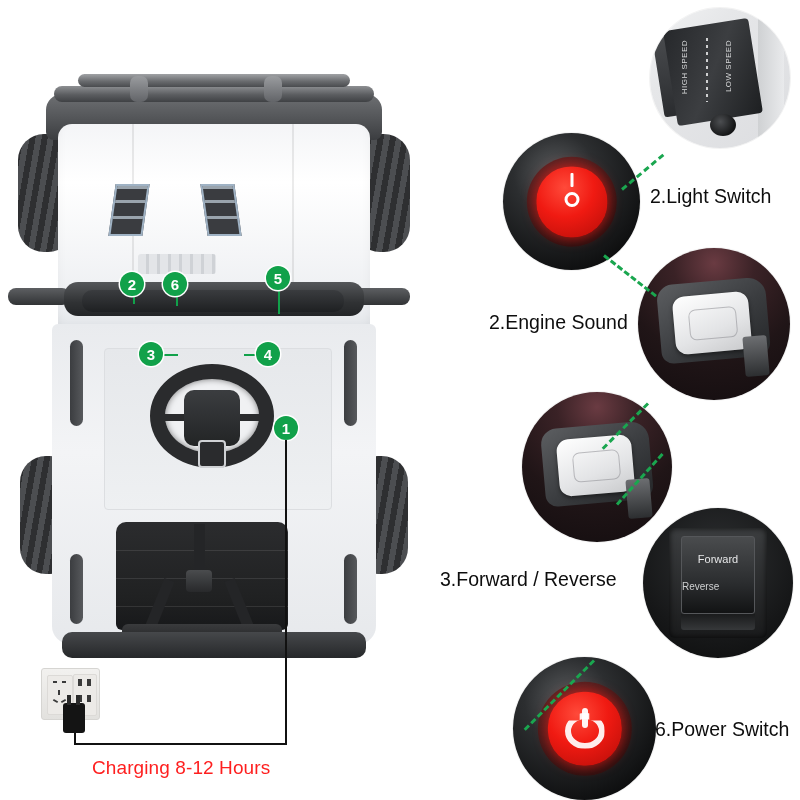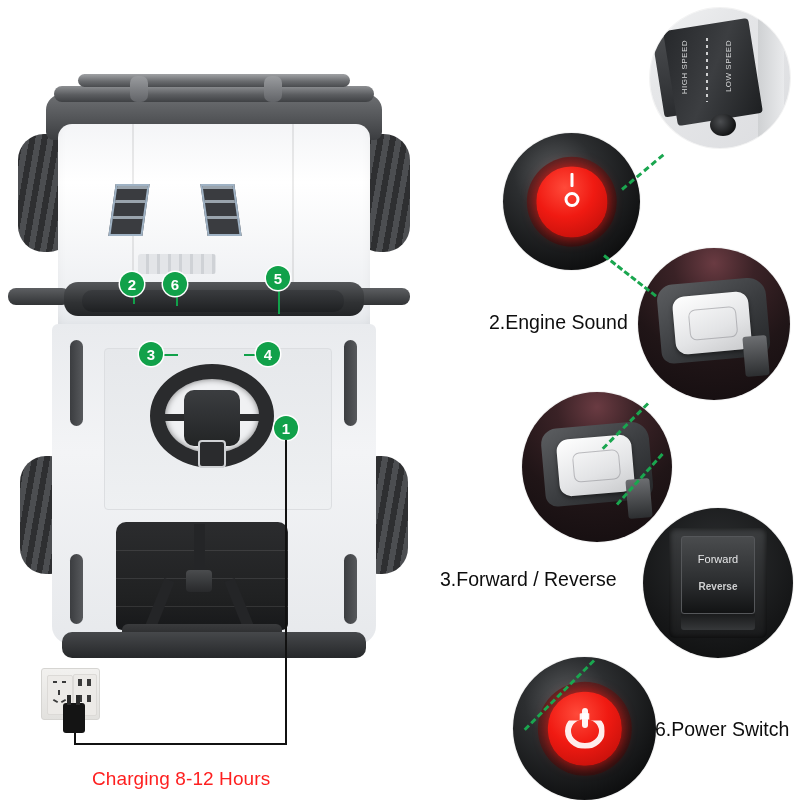--- a/index.html
+++ b/index.html
@@ -115,21 +115,21 @@
   .socket-round{position:absolute;left:5px;top:6px;width:24px;height:38px;
           background:#eceae7;border:1px solid #dcdad7;border-radius:2px;}
   .socket-flat{position:absolute;left:31px;top:5px;width:22px;height:40px;
           background:#eceae7;border:1px solid #dcdad7;border-radius:2px;}
   .pin{position:absolute;background:#3a3a3a;}
   .plug{position:absolute;left:63px;top:703px;width:22px;height:30px;
         background:#141414;border-radius:3px;}
   .plugprong{position:absolute;background:#2a2a2a;width:4px;height:10px;top:-8px;}
 
   .charge-text{position:absolute;left:92px;top:757px;color:#fe1f1f;
-        font-size:19px;letter-spacing:.1px;white-space:nowrap;margin-top:11px;}
+        font-size:19px;letter-spacing:.1px;white-space:nowrap;}
 
   
   .label{position:absolute;color:#0d0d0d;font-size:19.5px;white-space:nowrap;}
 
   .inset{position:absolute;border-radius:50%;overflow:hidden;
          box-shadow:0 0 0 1px rgba(0,0,0,.05);}
 
   
   .ins1{left:650px;top:8px;width:140px;height:140px;
         background:linear-gradient(135deg,#f2f3f4 0%,#e6e7e9 30%,#dcdde0 100%);}
@@ -193,22 +193,22 @@
   .ins5{left:643px;top:508px;width:150px;height:150px;
         background:radial-gradient(circle at 50% 35%,#2e3032,#161718 65%,#0b0c0c 100%);}
   .ins5 .bezel{position:absolute;left:26px;top:20px;width:98px;height:110px;
         background:linear-gradient(180deg,#3c3e40,#1a1b1c);border-radius:6px;
         box-shadow:inset 0 0 6px rgba(0,0,0,.8);}
   .ins5 .face{position:absolute;left:38px;top:28px;width:74px;height:78px;
         background:linear-gradient(180deg,#4a4c4e,#2a2c2e 62%,#121314);
         border-radius:3px;border:1px solid #55575a;box-sizing:border-box;}
   .ins5 .fwd{position:absolute;left:0;top:16px;width:100%;text-align:center;
         color:#e6e7e8;font-size:11px;}
-  .ins5 .rev{position:absolute;left:0;top:44px;width:100%;text-align:center;
-        color:#cfd0d1;font-size:10px;font-weight:bold;}
+  .ins5 .rev{position:absolute;left:0;top:44px;width:100%;
+        color:#cfd0d1;font-size:10px;}
   .ins5 .lip{position:absolute;left:38px;top:106px;width:74px;height:16px;
         background:linear-gradient(180deg,#1a1b1c,#36383a);border-radius:0 0 3px 3px;}
 
   
   .dash-conn{position:absolute;height:0;border-top:3px dashed #1aa64f;
              transform-origin:left center;}
 </style>
 </head>
 <body>
 
@@ -299,20 +299,21 @@
       <div class="pin" style="left:4px;top:20px;width:4px;height:7px;"></div>
       <div class="pin" style="left:13px;top:20px;width:4px;height:7px;"></div>
     </div>
   </div>
   <div class="plug">
     <div class="plugprong" style="left:4px;"></div>
     <div class="plugprong" style="left:13px;"></div>
   </div>
   <div class="charge-text">Charging 8-12 Hours</div>
 
+  <div class="label" style="left:650px;top:185px;">2.Light Switch</div>
   <div class="label" style="left:489px;top:311px;">2.Engine Sound</div>
   <div class="label" style="left:440px;top:568px;">3.Forward / Reverse</div>
   <div class="label" style="left:655px;top:718px;">6.Power Switch</div>
 
   <div class="inset ins1">
     <div class="edge"></div>
     <div class="blk2"></div>
     <div class="blk"></div>
     <div class="sp hi">HIGH SPEED</div>
     <div class="dots"></div>

